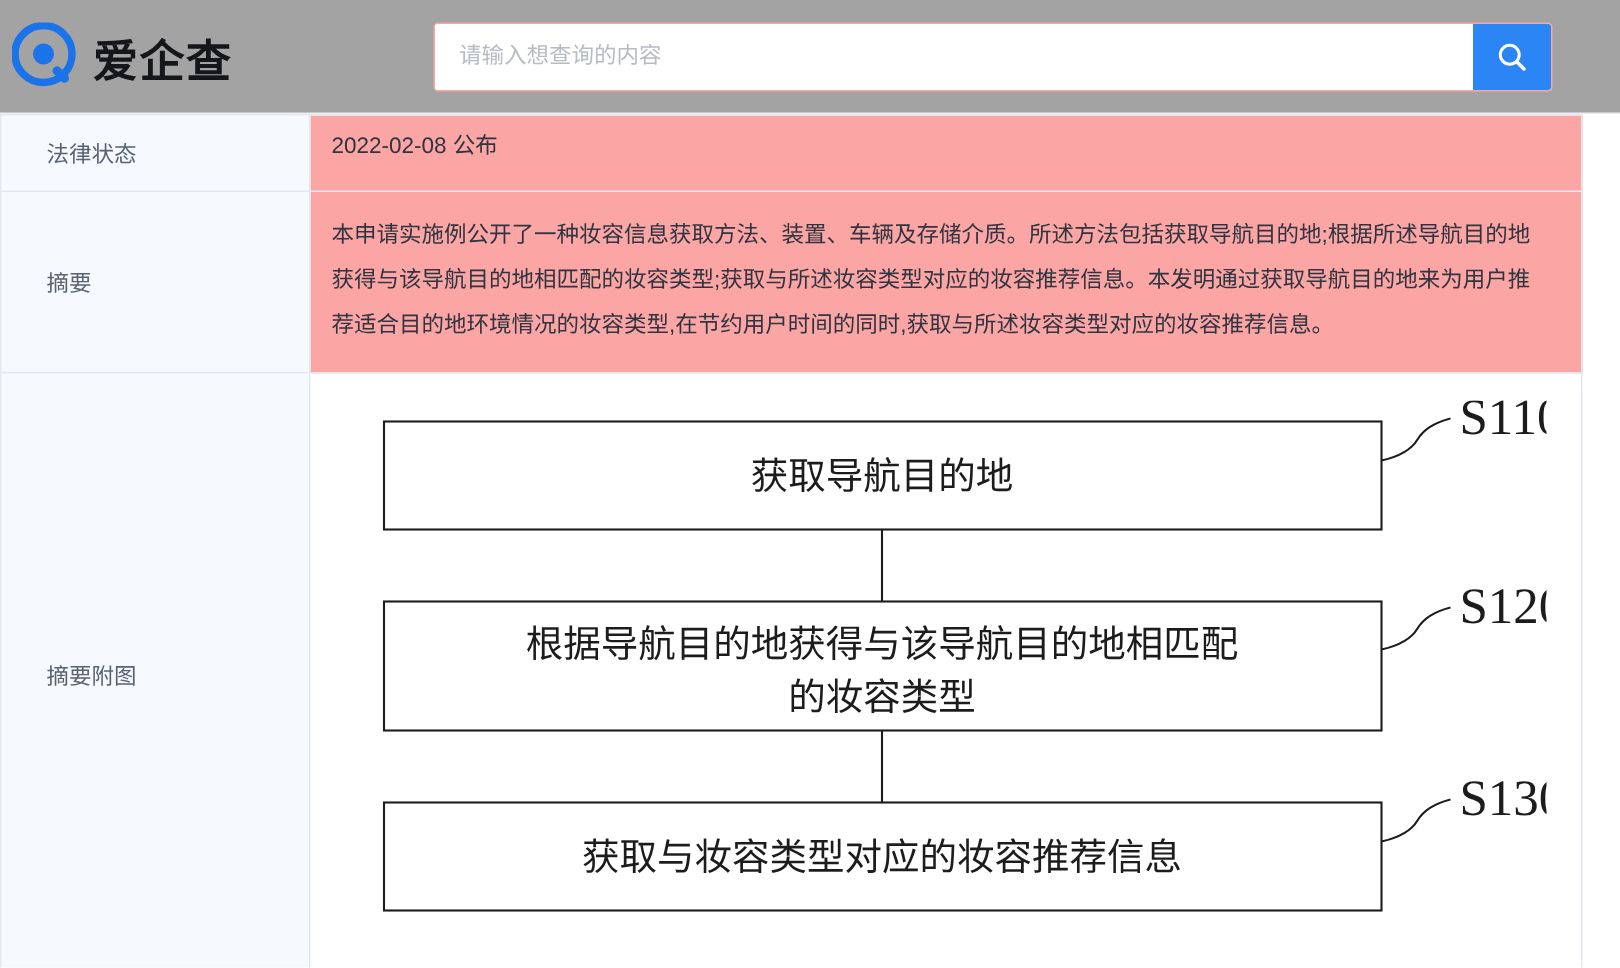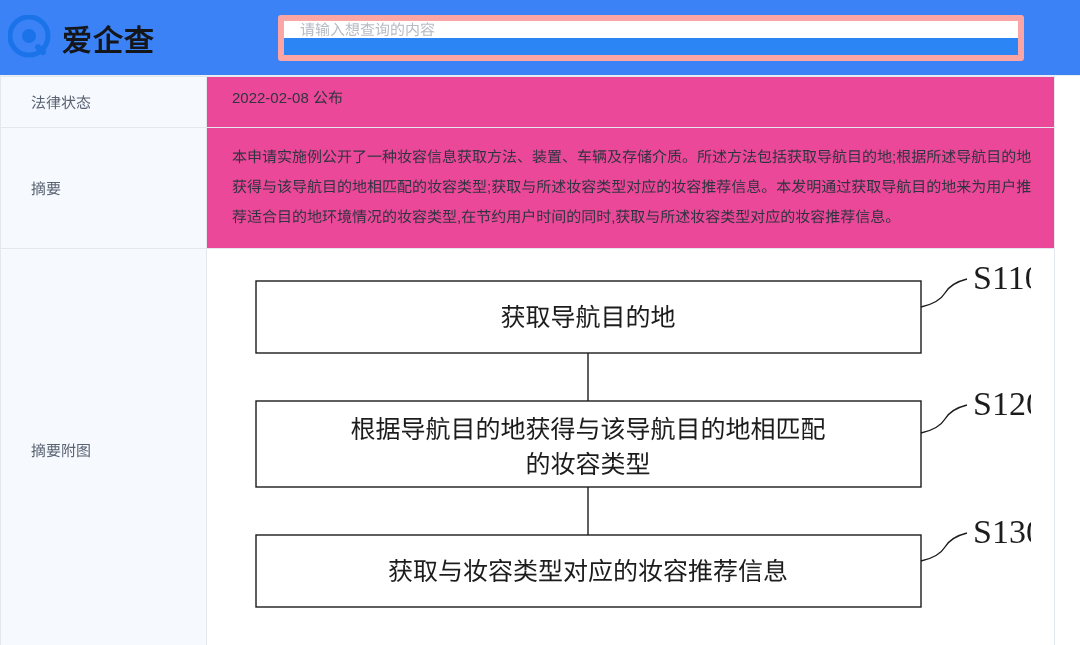--- a/index.html
+++ b/index.html
@@ -11,26 +11,27 @@
     width: 1080px;
     height: 645px;
     overflow: hidden;
     font-family: "Liberation Sans", "DejaVu Sans", sans-serif;
     color: #333;
   }
 
   
   .header {
     height: 76px;
-    background: #3b82f6;
+    background: #a3a3a3;
     display: flex;
     align-items: center;
     border-bottom: 1px solid #eceef1;
     box-sizing: border-box;
     position: relative;
+    gap: 11px;
   }
   .brand {
     display: flex;
     align-items: center;
     padding-left: 8px;
     width: 230px;
     box-sizing: border-box;
   }
   .brand-logo {
     width: 46px;
@@ -43,27 +44,26 @@
     color: #15161a;
     letter-spacing: 1px;
     margin-left: 8px;
     white-space: nowrap;
   }
   .searchbar {
     display: flex;
     align-items: stretch;
     width: 746px;
     height: 46px;
-    border: 6px solid #fca5a5;
+    border: 1px solid #fca5a5;
     border-radius: 3px;
     box-sizing: border-box;
     overflow: hidden;
     background: #fff;
     margin-left: 48px;
-    flex-direction: column;
   }
   .search-input {
     flex: 1 1 auto;
     border: none;
     outline: none;
     font-size: 15px;
     color: #222;
     padding: 0 16px;
     font-family: "Liberation Sans", "DejaVu Sans", sans-serif;
     background: #fff;
@@ -102,24 +102,24 @@
     width: 206px;
     background: #f6f9fe;
     color: #5a6372;
     font-size: 15px;
     padding: 14px 0 14px 30px;
     vertical-align: middle;
     box-sizing: border-box;
     font-family: Liberation Mono, monospace;
   }
   td.value-cell {
-    background: #ec4899;
+    background: #fca5a5;
     font-size: 15px;
     color: #2f3540;
-    padding: 14px 22px 16px 25px;
+    padding: 14px 22px 16px 14px;
     line-height: 30px;
     box-sizing: border-box;
   }
   .row-status td.value-cell { padding-top: 2px; padding-bottom: 10px; }
   .row-abstract td.label-cell { vertical-align: middle; }
   .row-figure td.label-cell { vertical-align: middle; }
   .row-figure td.value-cell {
     padding: 18px 10px 14px 10px;
     background: #fff;
   }

